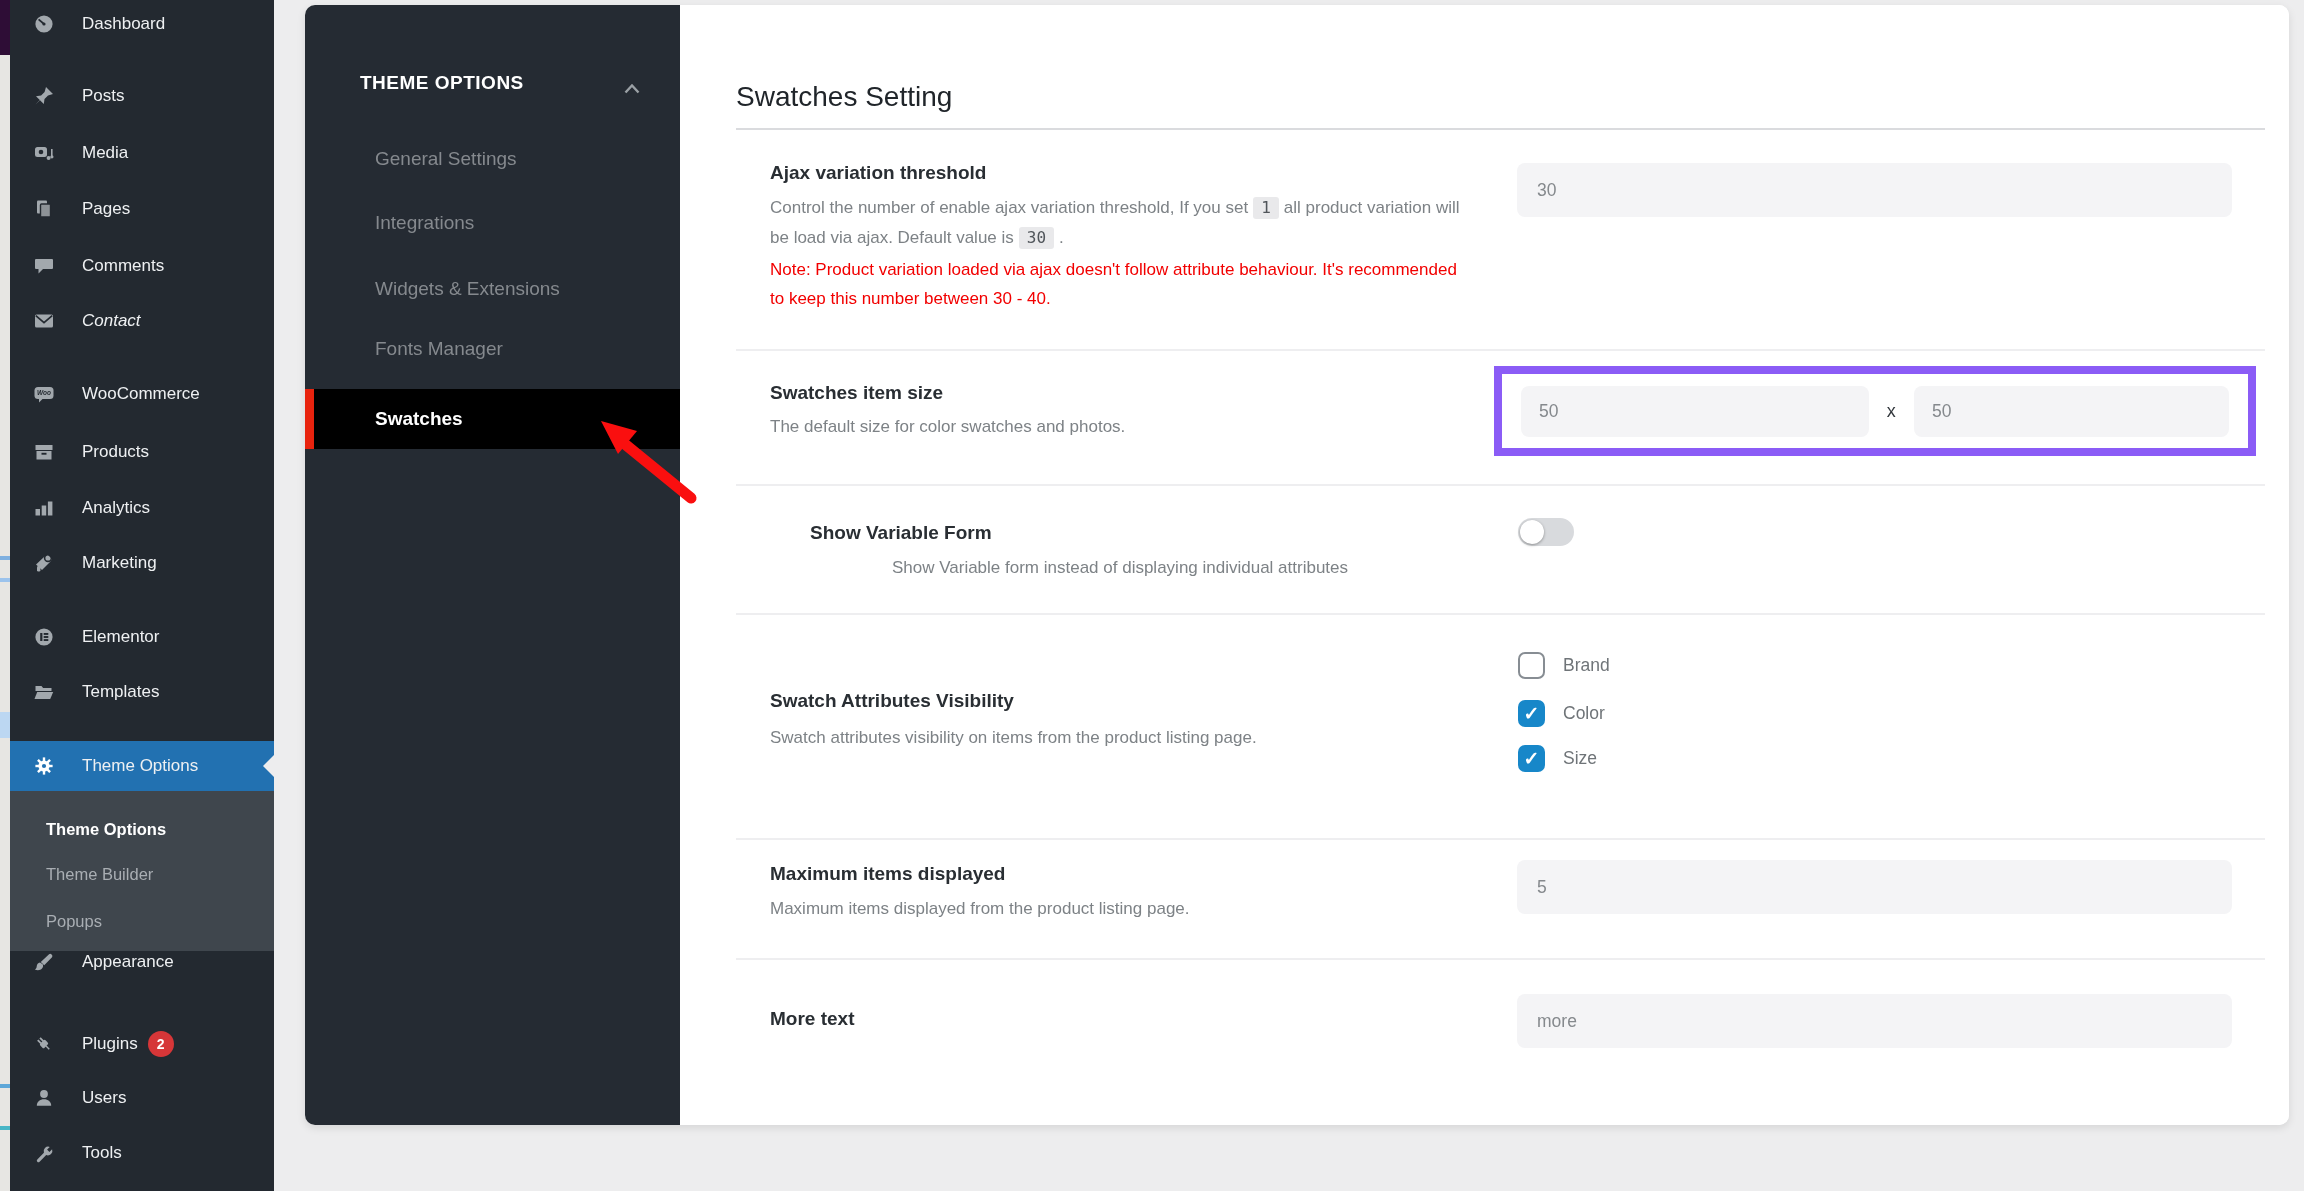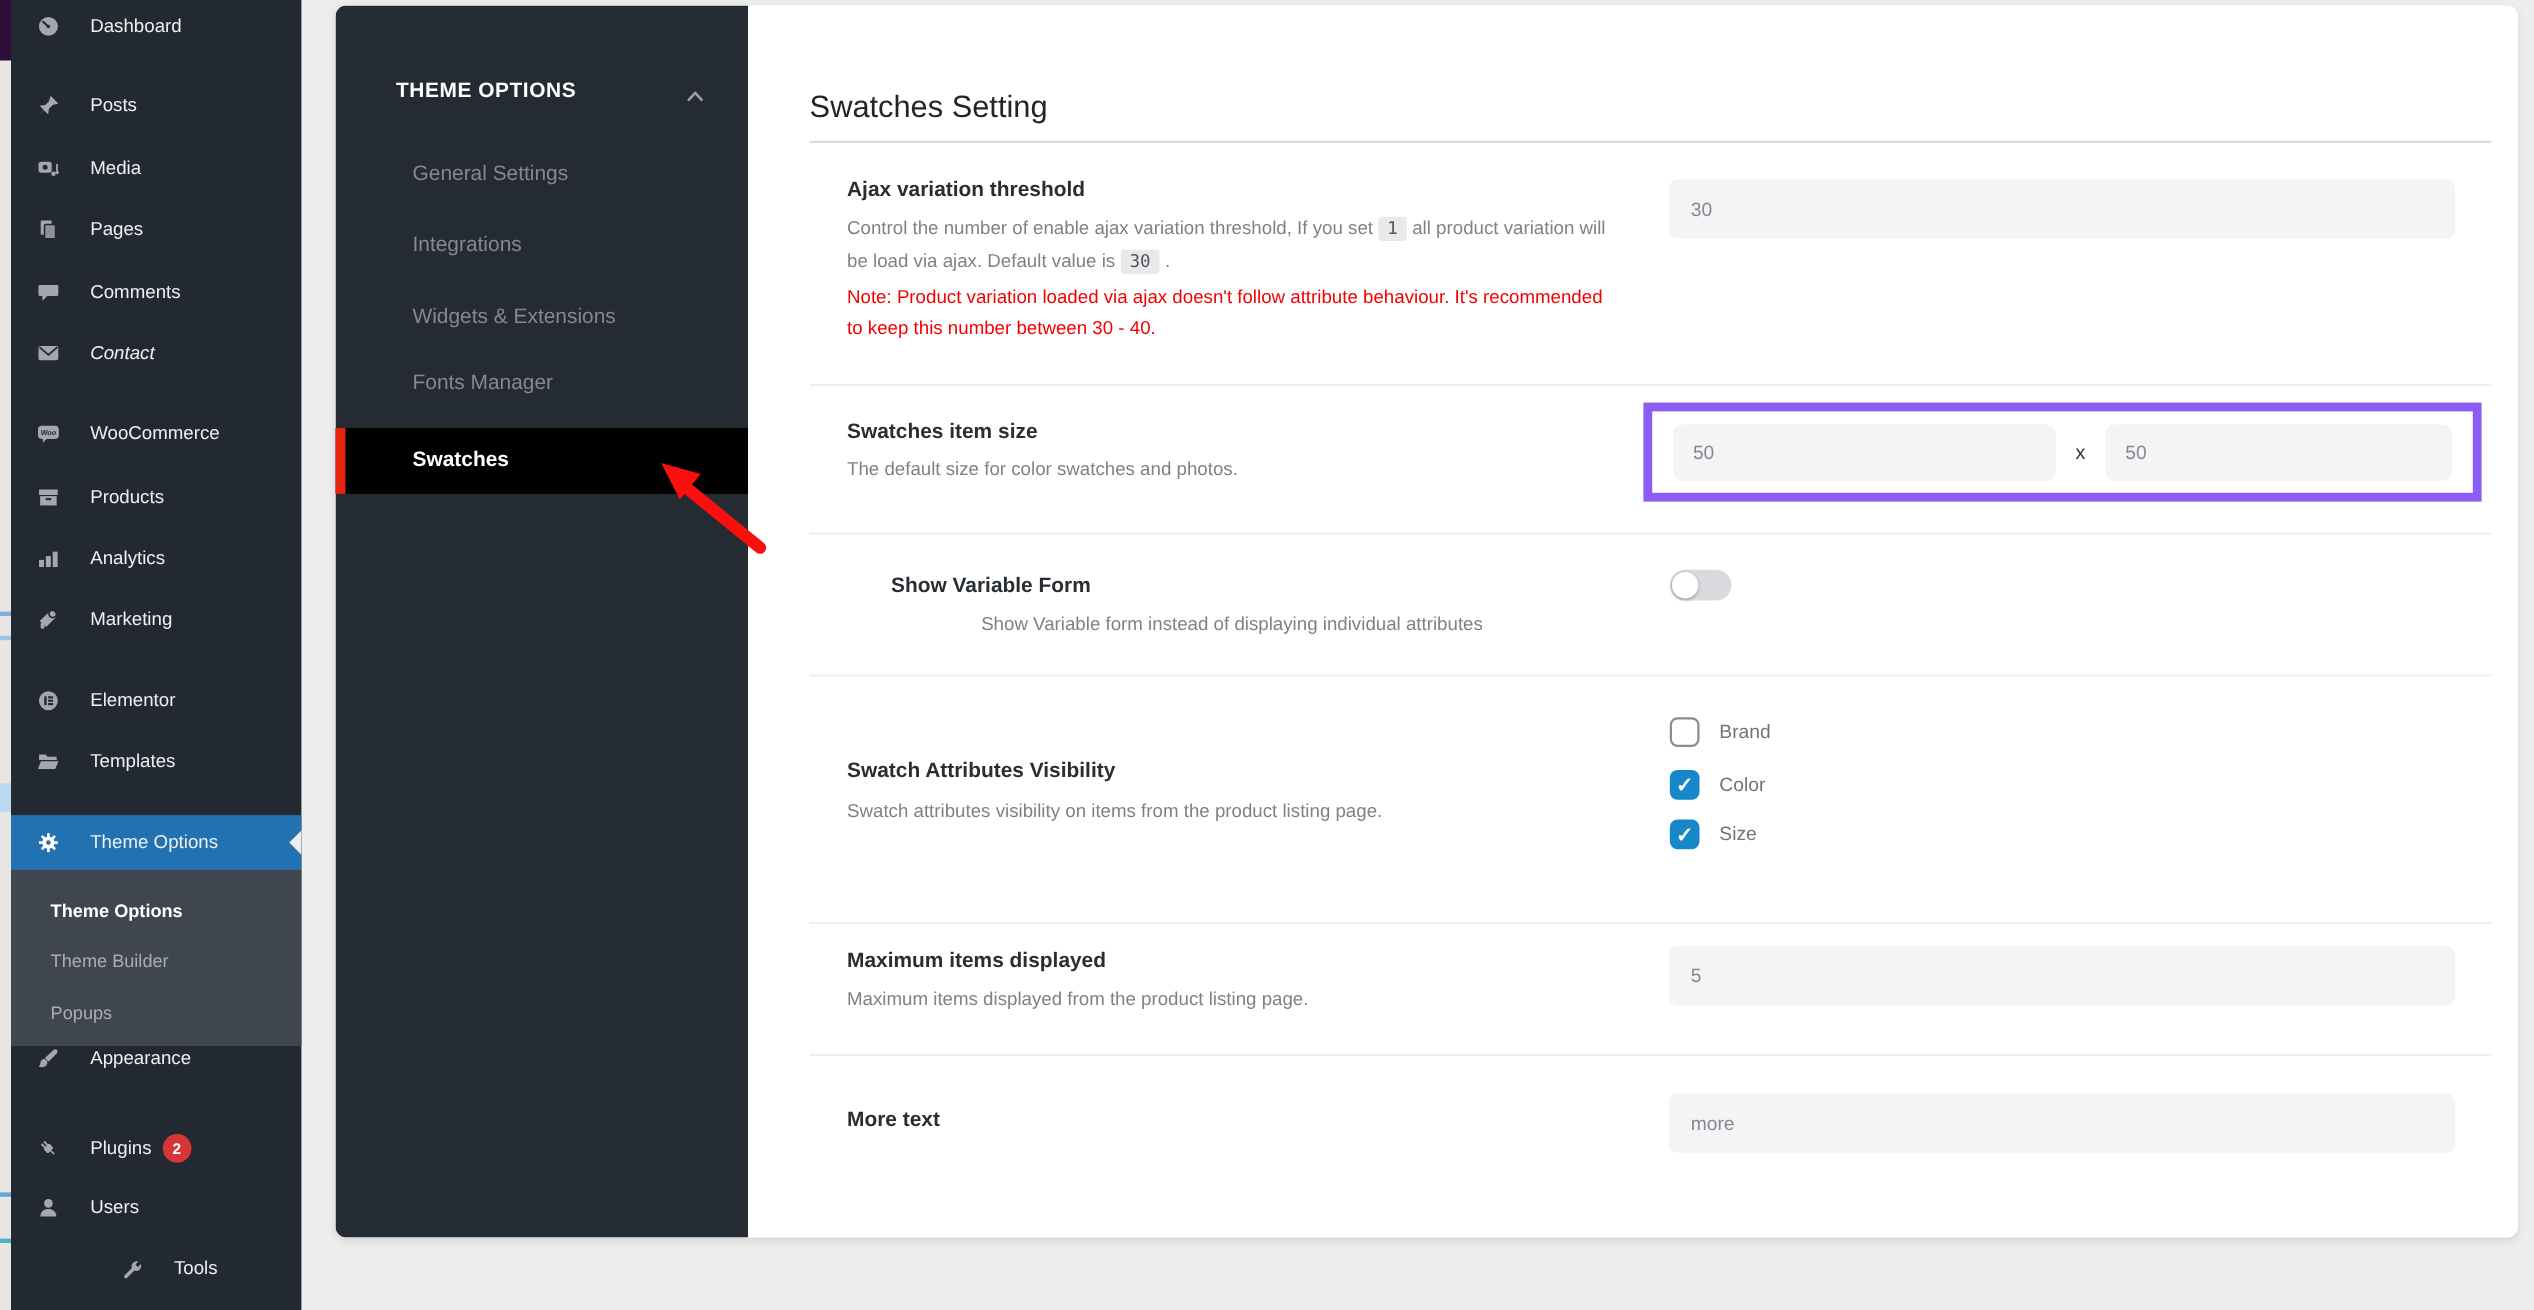--- a/index.html
+++ b/index.html
@@ -282,21 +282,21 @@
   <div class="menu-item" style="top:1076px;">
     <span class="mi-icon">
       <svg viewBox="0 0 20 20">
           <circle class="ico" cx="10" cy="6" r="3.9"></circle>
           <path class="ico" d="M2.8 17.8 c0-4.2 3.1-6.6 7.2-6.6 s7.2 2.4 7.2 6.6 z"></path>
         </svg>
     </span>
     <span class="mi-label">Users</span>
   </div>
 
-  <div class="menu-item" style="top:1131px;justify-content:center;">
+  <div class="menu-item" style="top:1131px;">
     <span class="mi-icon">
       <svg viewBox="0 0 20 20">
           <path class="ico" d="M3.3 16.4 l6.6-6.6 a4.6 4.6 0 0 1 5.9-5.9 l-2.7 2.7 2.3 2.3 2.7-2.7 a4.6 4.6 0 0 1 -5.9 5.9 l-6.6 6.6 a1.6 1.6 0 0 1 -2.3-2.3 z"></path>
         </svg>
     </span>
     <span class="mi-label">Tools</span>
   </div>
 </div>
 
 <div class="card">

